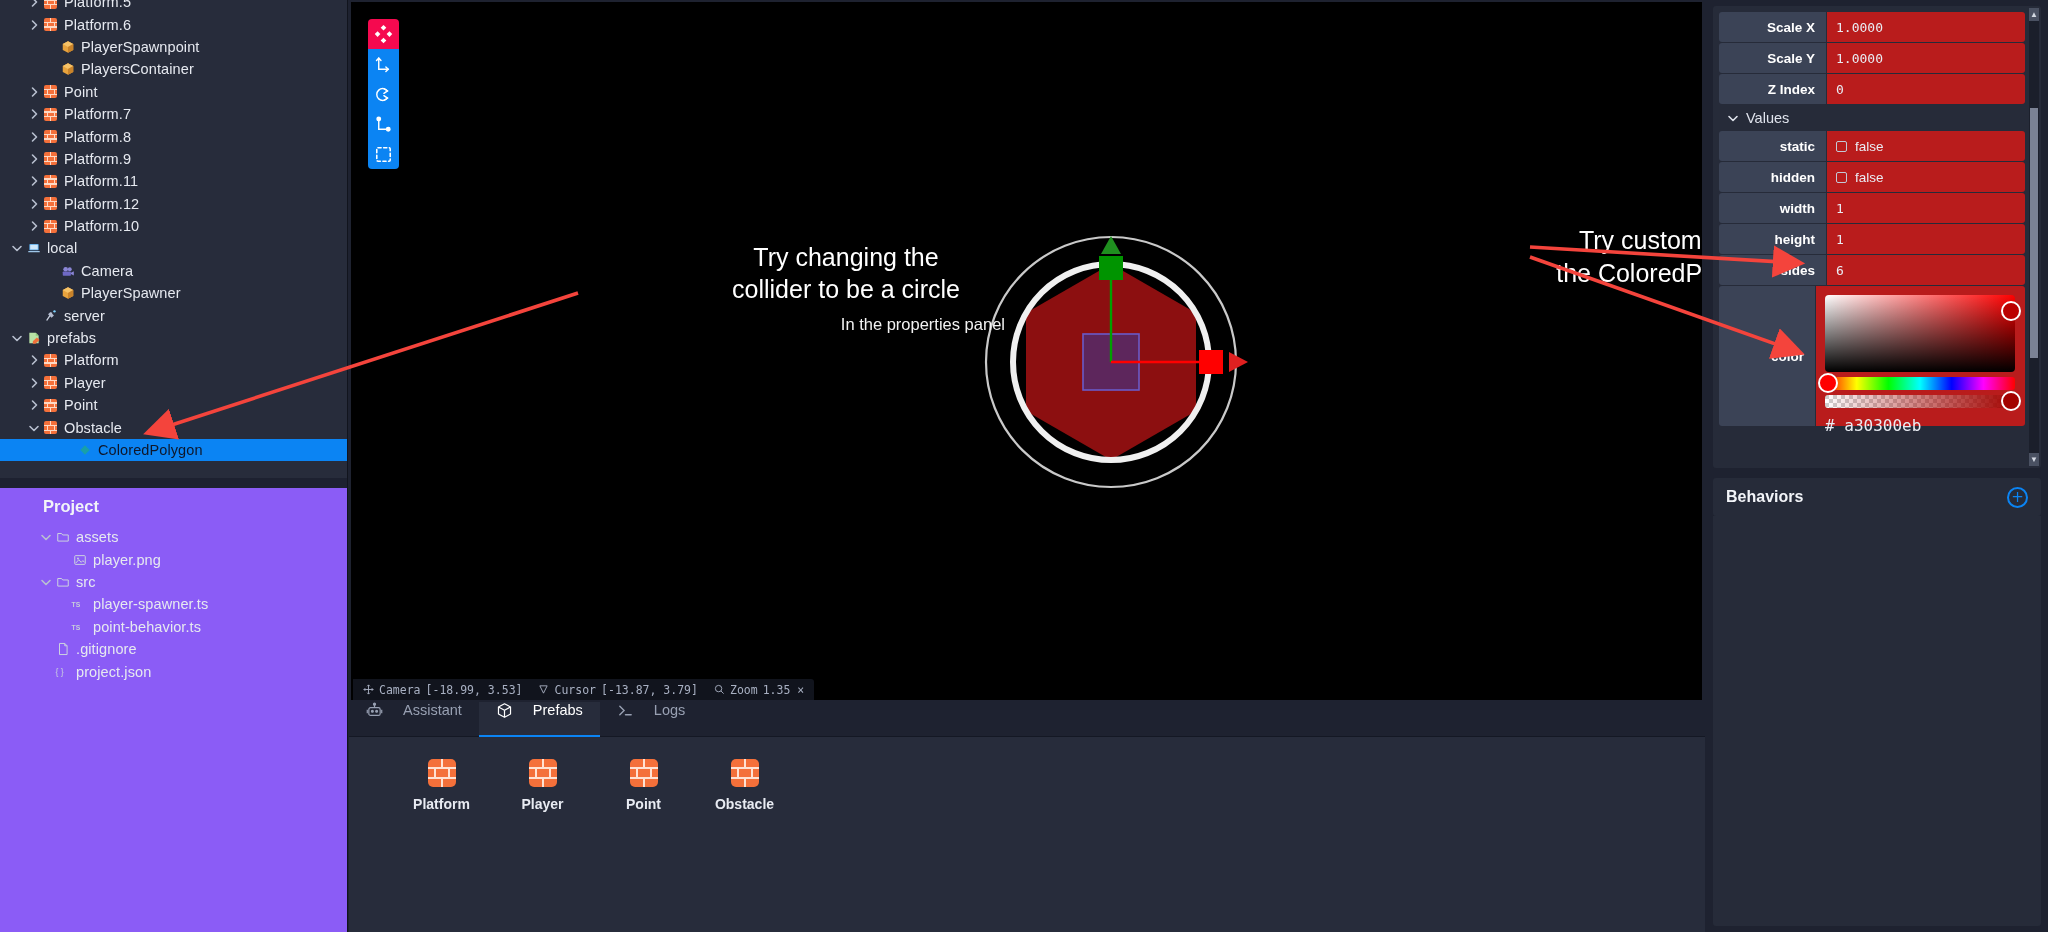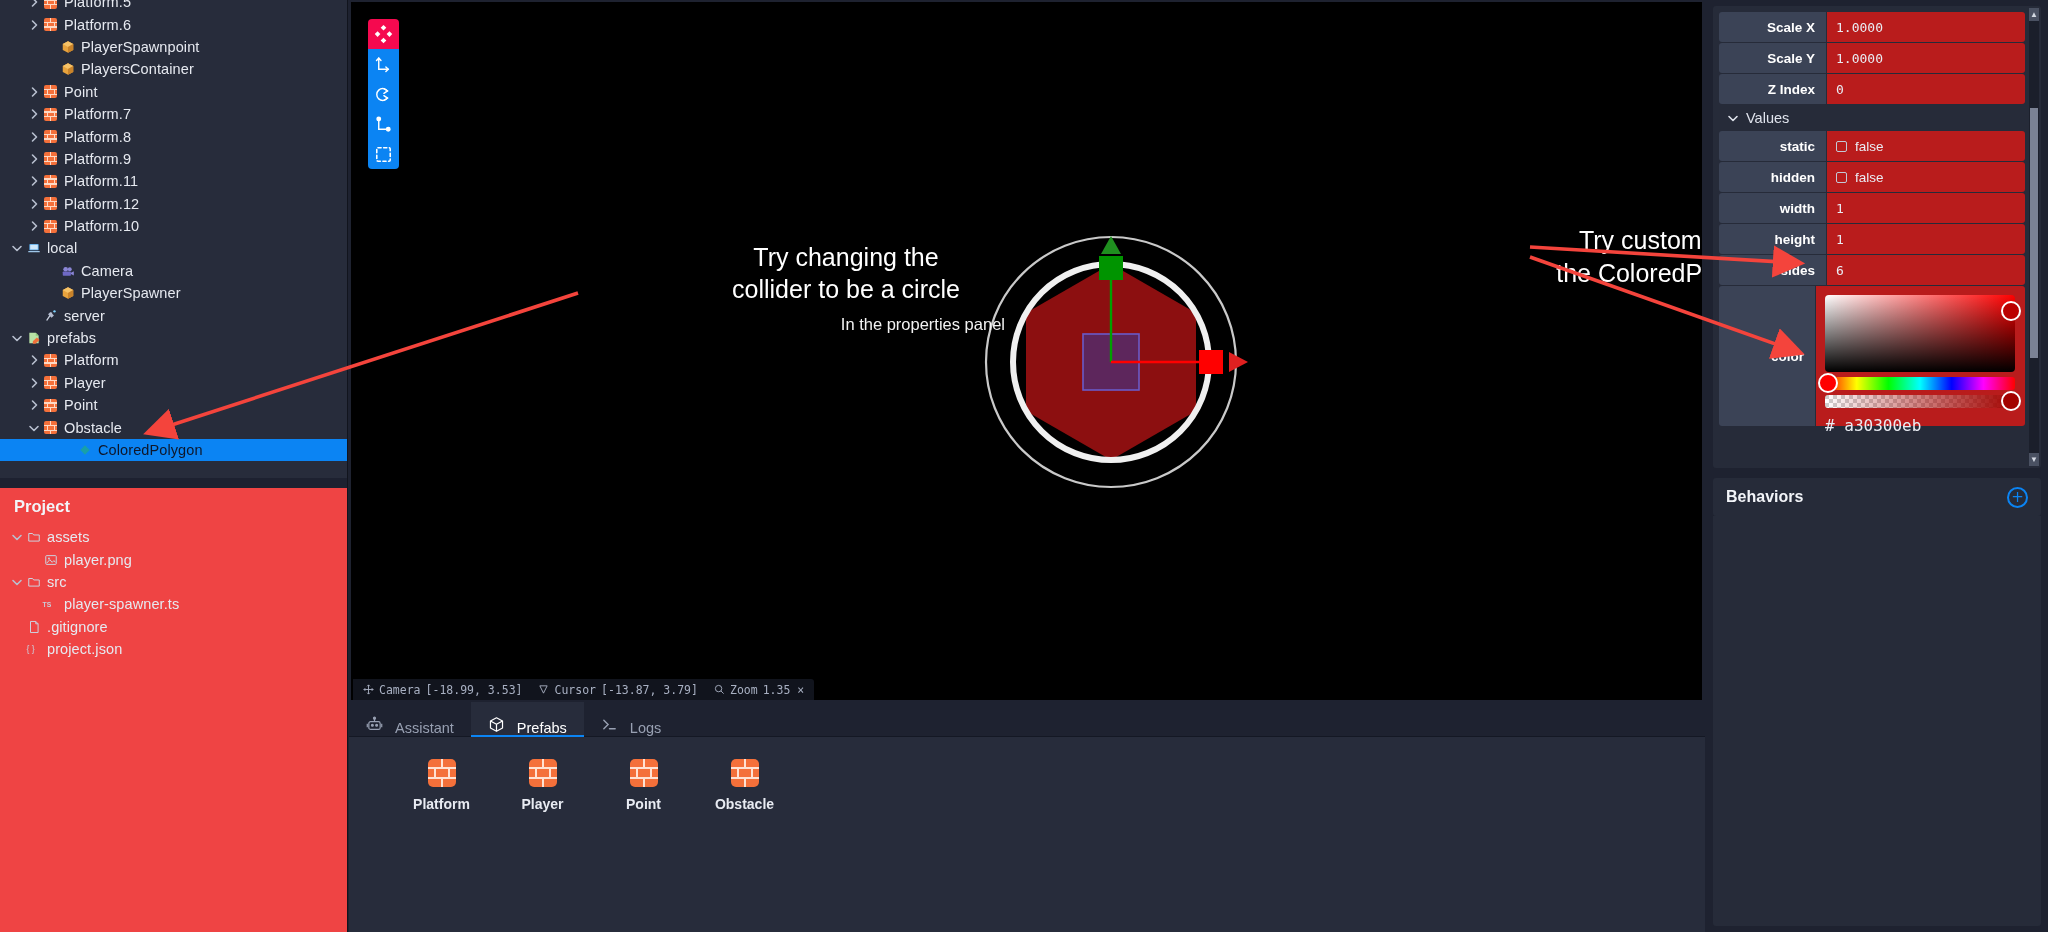--- a/index.html
+++ b/index.html
@@ -71,21 +71,22 @@
     font-size: 8px; text-align: center; line-height: 10px;
   }
 
   #hier-divider {
     position: absolute; left: 0; top: 478px; width: 348px; height: 10px;
     background: #1d2130;
   }
 
   #project {
     position: absolute; left: 0; top: 488px; width: 348px; height: 444px;
-    background: #ef4444;
+    background: #8b5cf6;
+    padding-left: 29px;
   }
   #project-title {
     font-size: 16.5px; font-weight: bold; color: #f2f4f8;
     padding: 9px 0 10px 14px;
   }
 
   
   #canvas-wrap {
     position: absolute; left: 349px; top: 0; width: 1356px; height: 932px;
     background: #1e2230;
@@ -135,21 +136,21 @@
   
   #dock {
     position: absolute; left: 349px; top: 702px; width: 1356px; height: 230px;
     background: #1e2230;
   }
   #dock-tabs {
     display: flex; height: 35px; align-items: stretch;
     border-bottom: 1px solid #141824; background: #1e2230;
   }
   .dtab {
-    display: flex; align-items: flex-end; gap: 12px;
+    display: flex; align-items: flex-start; gap: 20px;
     padding: 0 17px; color: #98a0b2; font-size: 14.5px; cursor: pointer;
     position: relative;
   }
   .dtab.active { background: #272c3b; color: #ffffff; }
   .dtab.active::after {
     content: ""; position: absolute; left: 0; right: 0; bottom: -1px; height: 2px;
     background: #0b84f3;
   }
   #dock-body {
     height: 195px; background: #272c3b; padding: 22px 0 0 42px;
@@ -664,20 +665,30 @@
           </div>
           <div class="tree-row">
             <span class="tw" style="width: 27px; height: 1px;"></span>
             <span class="chev"></span>
             <span class="tico">
               <svg width="17" height="14" viewBox="0 0 30 24">
                 <text x="1" y="17" font-family="Liberation Sans, sans-serif" font-size="12" font-weight="bold" fill="#c8ceda">TS</text>
               </svg>
             </span>
             <span class="tree-label">player-spawner.ts</span>
+          </div>
+          <div class="tree-row">
+            <span class="tw" style="width: 27px; height: 1px;"></span>
+            <span class="chev"></span>
+            <span class="tico">
+              <svg width="17" height="14" viewBox="0 0 30 24">
+                <text x="1" y="17" font-family="Liberation Sans, sans-serif" font-size="12" font-weight="bold" fill="#c8ceda">TS</text>
+              </svg>
+            </span>
+            <span class="tree-label">point-behavior.ts</span>
           </div>
           <div class="tree-row">
             <span class="tw" style="width: 10px; height: 1px;"></span>
             <span class="chev"></span>
             <span class="tico">
               <svg width="14" height="14" viewBox="0 0 24 24">
                 <path d="M6 2.5 H15 L19 6.5 V21.5 H6 Z" fill="none" stroke="#ccd2e0" stroke-width="1.7"></path>
                 <path d="M15 2.5 V6.5 H19" fill="none" stroke="#ccd2e0" stroke-width="1.7"></path>
               </svg>
             </span>

